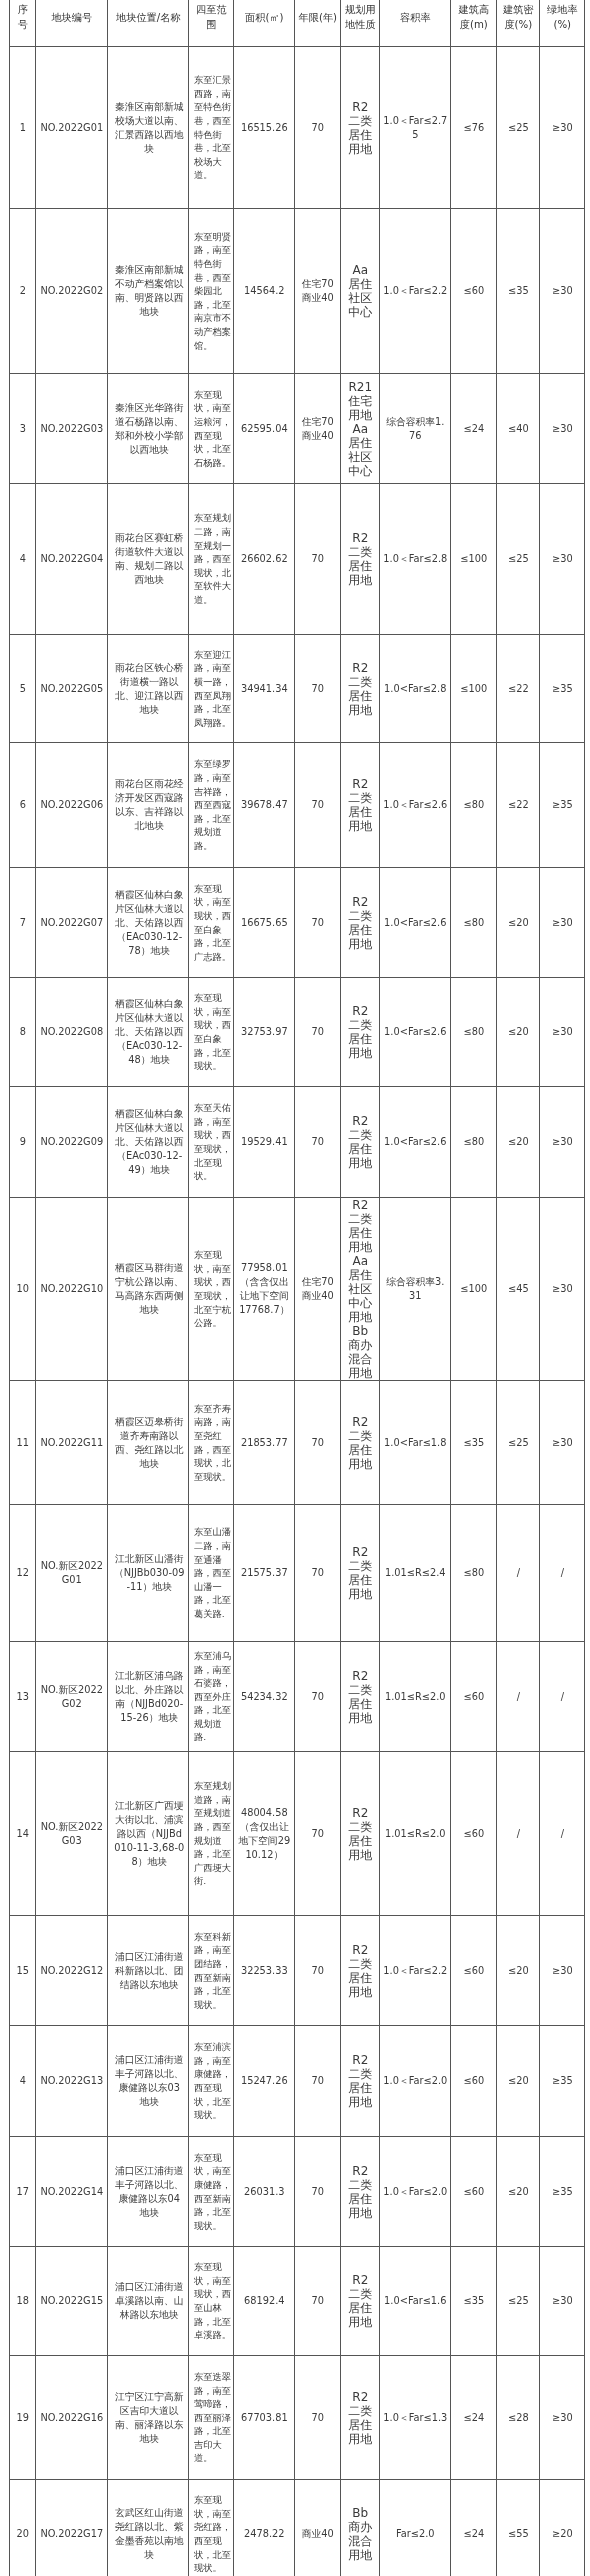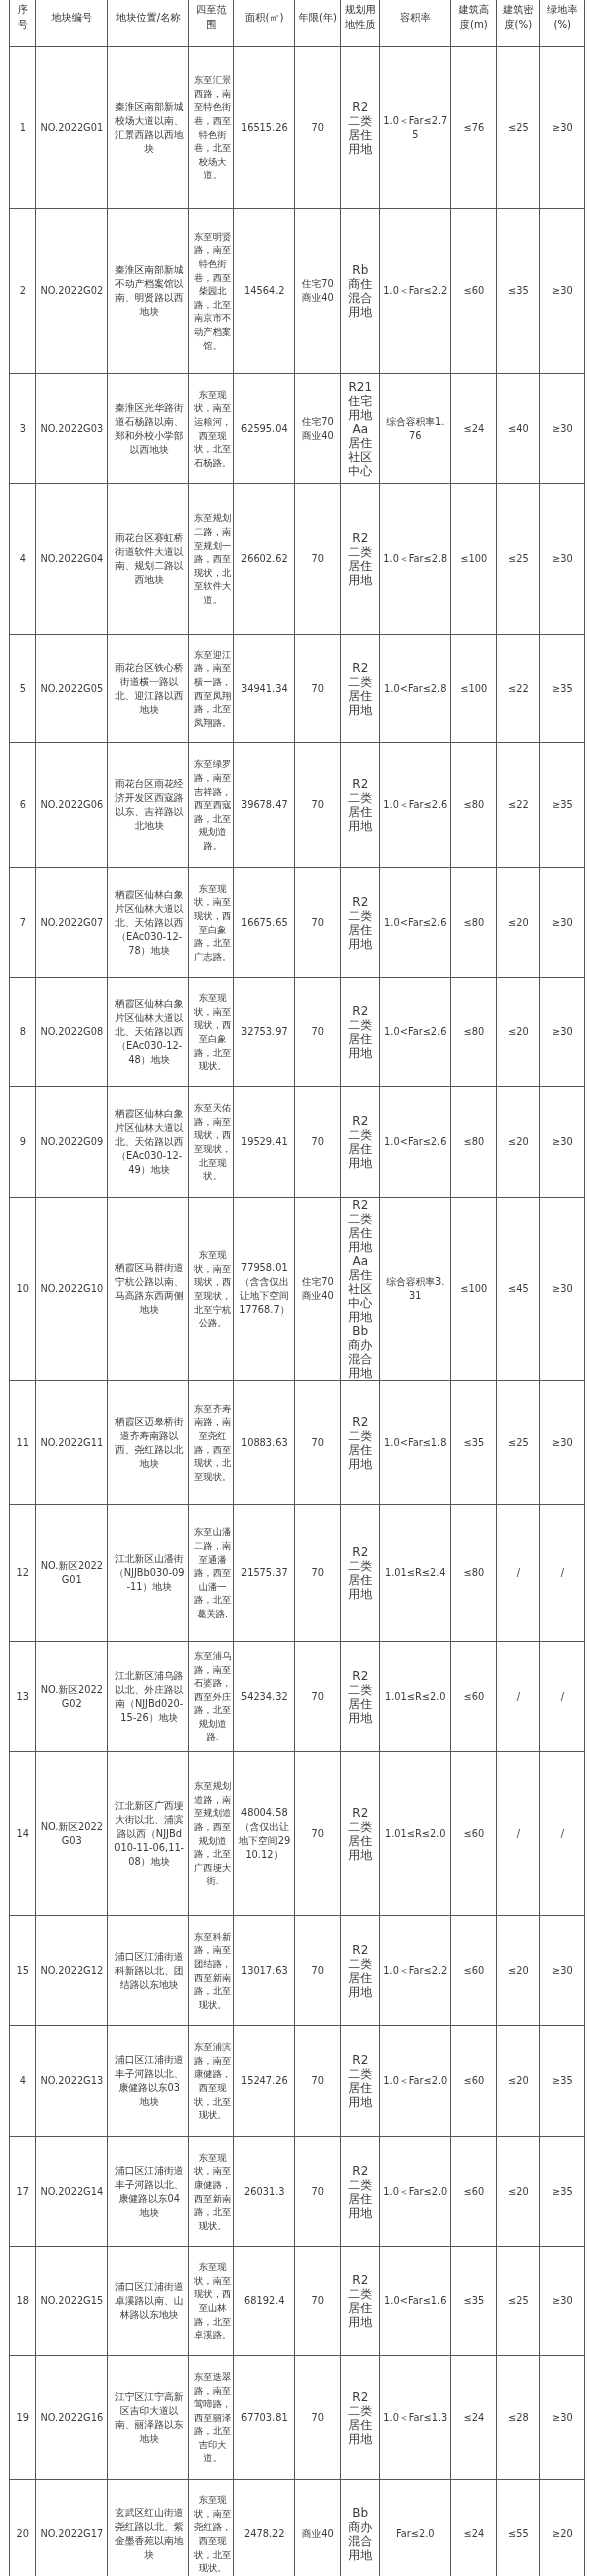--- a/index.html
+++ b/index.html
@@ -5,21 +5,21 @@
   html, body { margin: 0; padding: 0; background: #ffffff; }
   body { width: 590px; height: 2576px; overflow: hidden; position: relative;
          font-family: "DejaVu Sans", "Liberation Sans", sans-serif; color: #333; }
   .wrap { position: absolute; left: 9.3px; top: -13px; width: 574px; }
   table { border-collapse: collapse; table-layout: fixed; width: 574px; }
   td, th { border: 0.9px solid #555; text-align: center; vertical-align: middle;
            font-size: 9.8px; line-height: 14px; font-weight: normal; color: #3a3a3a;
            padding: 0 2.8px; word-break: break-all; }
   th { font-size: 10.2px; line-height: 15px; color: #333; }
   td.loc { text-align: center; padding: 0 3.7px 0 5.6px; }
-  td.bnd { text-align: center; padding: 0 1.9px 0 4.6px; font-size: 9.3px; line-height: 13.6px; }
+  td.bnd { text-align: left; padding: 0 1.9px 0 4.6px; font-size: 9.3px; line-height: 13.6px; }
   td.use { font-size: 12px; line-height: 14px; padding: 0 5.6px; }
   tr.head th { height: 58px; }
 </style>
 </head>
 <body>
 
 <div class="wrap">
   <table>
     <colgroup>
       <col style="width:26px">
@@ -63,21 +63,21 @@
     <td>≤25</td>
     <td>≥30</td>
   </tr>
         <tr style="height: 165px;">
     <td>2</td>
     <td>NO.2022G02</td>
     <td class="loc">秦淮区南部新城不动产档案馆以南、明贤路以西地块</td>
     <td class="bnd">东至明贤路，南至特色街巷，西至柴园北路，北至南京市不动产档案馆。</td>
     <td>14564.2</td>
     <td>住宅70 商业40</td>
-    <td class="use">Rb商住混合用地</td>
+    <td class="use">Aa居住社区中心</td>
     <td>1.0＜Far≤2.2</td>
     <td>≤60</td>
     <td>≤35</td>
     <td>≥30</td>
   </tr>
         <tr style="height: 110px;">
     <td>3</td>
     <td>NO.2022G03</td>
     <td class="loc">秦淮区光华路街道石杨路以南、郑和外校小学部以西地块</td>
     <td class="bnd">东至现状，南至运粮河，西至现状，北至石杨路。</td>
@@ -178,21 +178,21 @@
     <td>综合容积率3.31</td>
     <td>≤100</td>
     <td>≤45</td>
     <td>≥30</td>
   </tr>
         <tr style="height: 124px;">
     <td>11</td>
     <td>NO.2022G11</td>
     <td class="loc">栖霞区迈皋桥街道齐寿南路以西、尧红路以北地块</td>
     <td class="bnd">东至齐寿南路，南至尧红路，西至现状，北至现状。</td>
-    <td>10883.63</td>
+    <td>21853.77</td>
     <td>70</td>
     <td class="use">R2二类居住用地</td>
     <td>1.0&lt;Far≤1.8</td>
     <td>≤35</td>
     <td>≤25</td>
     <td>≥30</td>
   </tr>
         <tr style="height: 137px;">
     <td>12</td>
     <td>NO.新区2022G01</td>
@@ -215,36 +215,36 @@
     <td>70</td>
     <td class="use">R2二类居住用地</td>
     <td>1.01≤R≤2.0</td>
     <td>≤60</td>
     <td>/</td>
     <td>/</td>
   </tr>
         <tr style="height: 164px;">
     <td>14</td>
     <td>NO.新区2022G03</td>
-    <td class="loc">江北新区广西埂大街以北、浦滨路以西（NJJBd010-11-06,11-08）地块</td>
+    <td class="loc">江北新区广西埂大街以北、浦滨路以西（NJJBd010-11-3,68-08）地块</td>
     <td class="bnd">东至规划道路，南至规划道路，西至规划道路，北至广西埂大街.</td>
     <td>48004.58（含仅出让地下空间2910.12）</td>
     <td>70</td>
     <td class="use">R2二类居住用地</td>
     <td>1.01≤R≤2.0</td>
     <td>≤60</td>
     <td>/</td>
     <td>/</td>
   </tr>
         <tr style="height: 110px;">
     <td>15</td>
     <td>NO.2022G12</td>
     <td class="loc">浦口区江浦街道科新路以北、团结路以东地块</td>
     <td class="bnd">东至科新路，南至团结路，西至新南路，北至现状。</td>
-    <td>13017.63</td>
+    <td>32253.33</td>
     <td>70</td>
     <td class="use">R2二类居住用地</td>
     <td>1.0＜Far≤2.2</td>
     <td>≤60</td>
     <td>≤20</td>
     <td>≥30</td>
   </tr>
         <tr style="height: 111px;">
     <td>4</td>
     <td>NO.2022G13</td>

